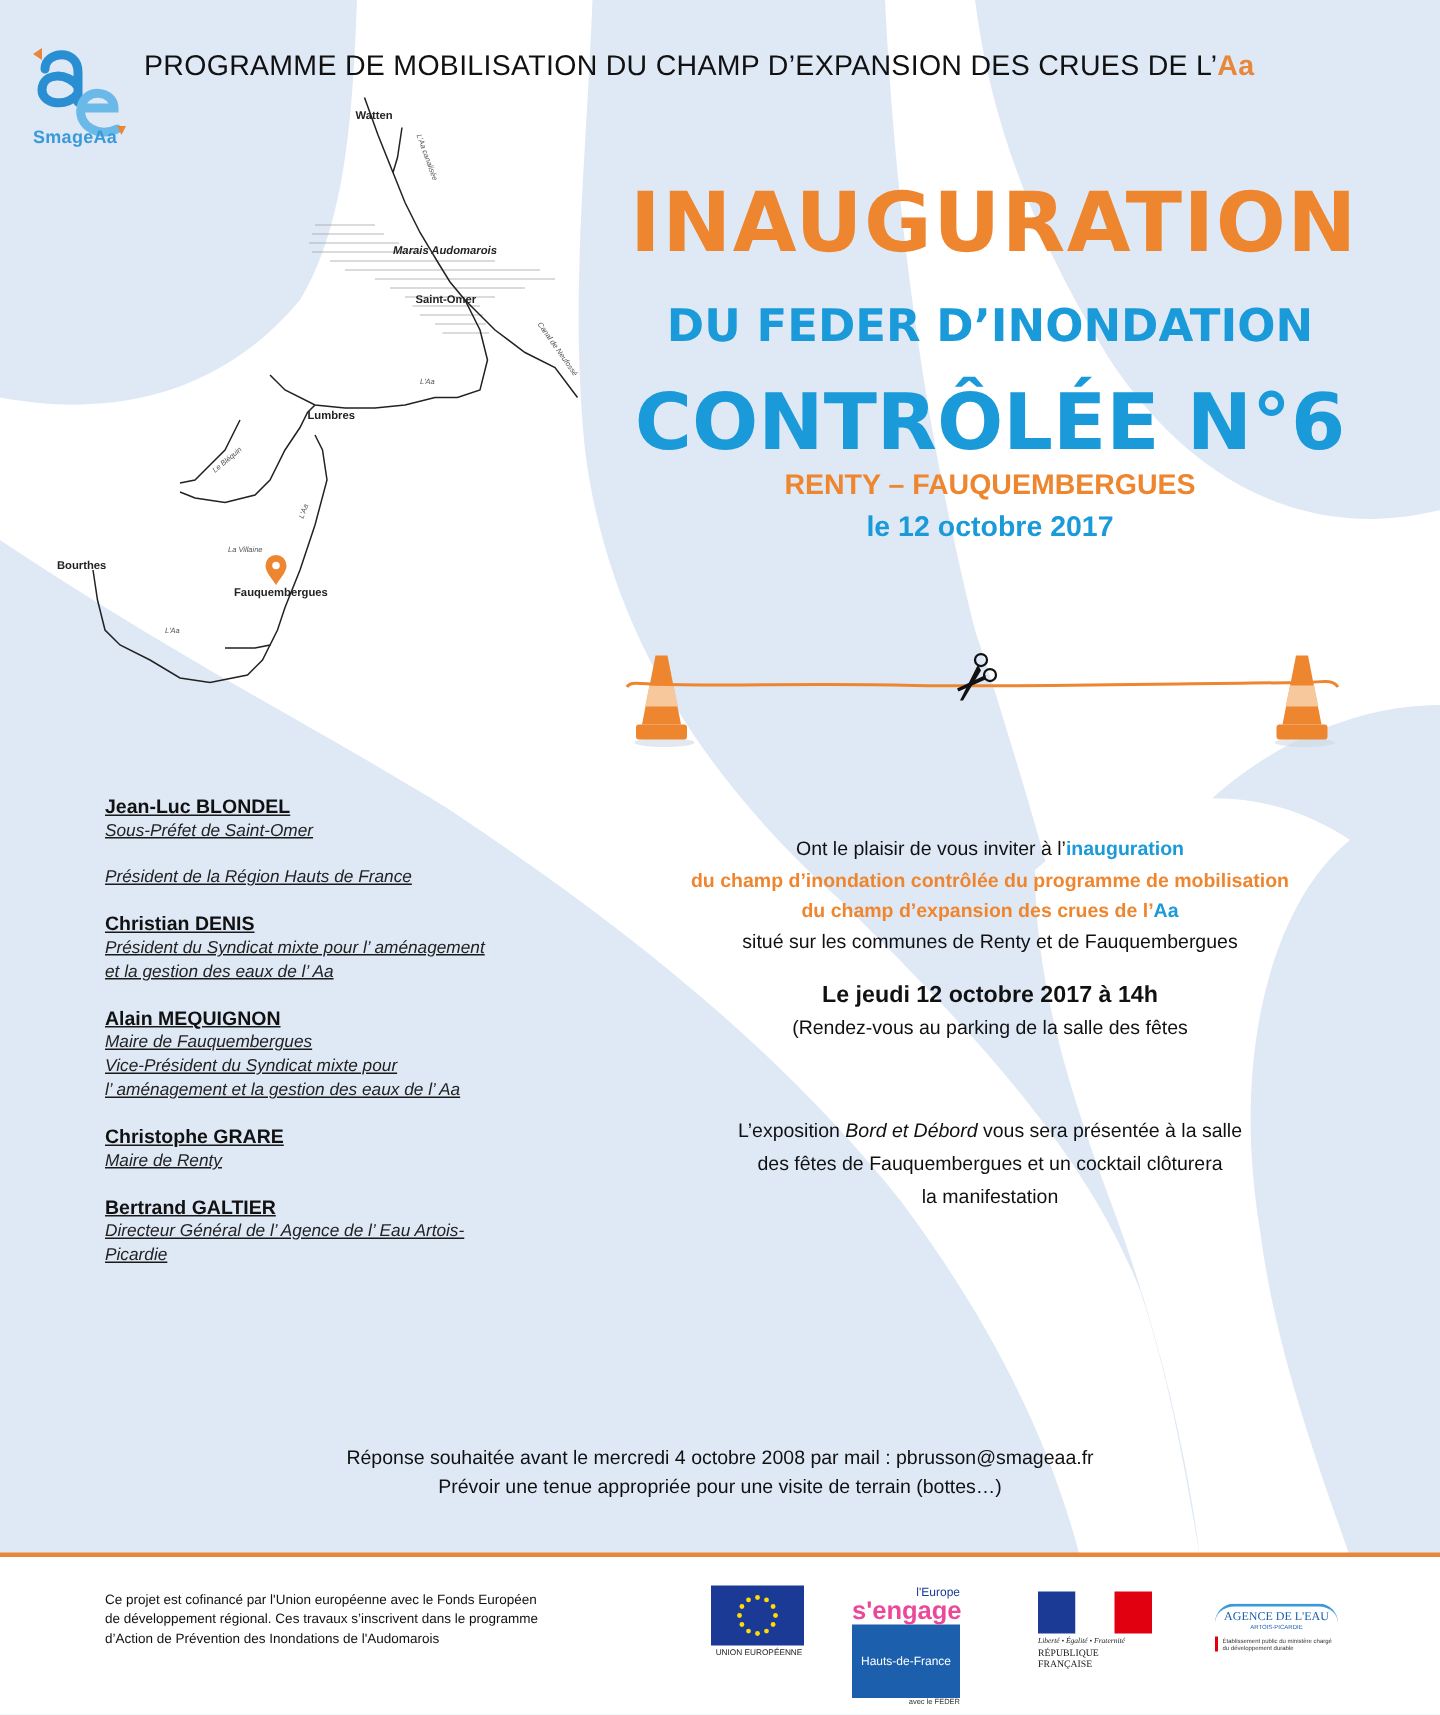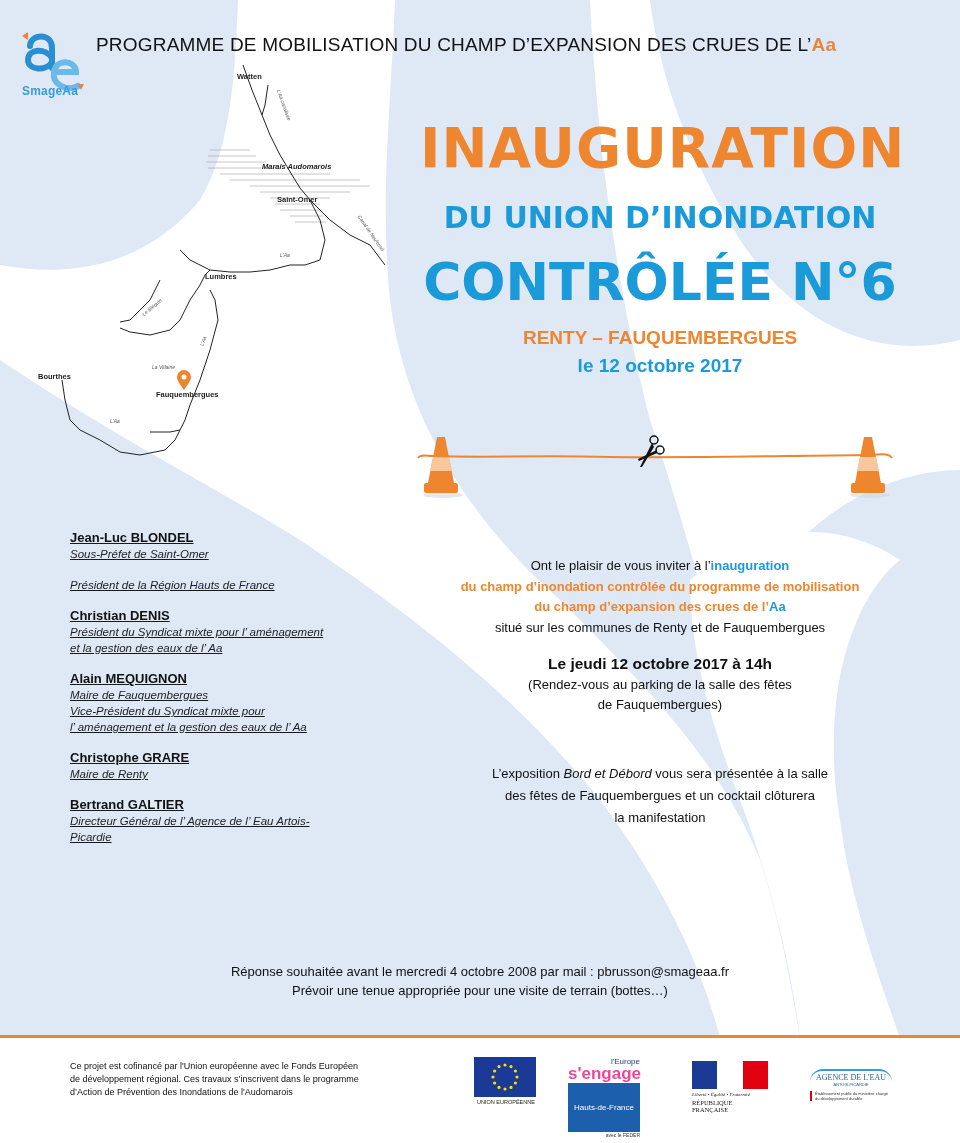--- a/index.html
+++ b/index.html
@@ -24,21 +24,21 @@
   .map { position: absolute; left: 30px; top: 60px; width: 380px; height: 400px; }
   .map-label { position: absolute; font-size: 7.5px; font-weight: bold; color: #222; white-space: nowrap; }
   .map-label.small { font-size: 5px; font-weight: normal; font-style: italic; color: #555; }
   .pin { position: absolute; left: 176px; top: 370px; width: 16px; height: 20px; }
 
   
   .title-block { position: absolute; left: 420px; top: 118px; width: 480px; text-align: center; }
   .t-inaug { font-size: 55px; font-weight: bold; color: #ee8630; letter-spacing: 1px; line-height: 60px; font-family: "DejaVu Sans", sans-serif; }
   .t-du { font-size: 30px; font-weight: bold; color: #1a9ad9; line-height: 40px; margin-top: 20px; font-family: "DejaVu Sans", sans-serif; }
   .t-controlee { font-size: 52px; font-weight: bold; color: #1a9ad9; line-height: 60px; margin-top: 14px; font-family: "DejaVu Sans", sans-serif; }
-  .t-renty { font-size: 19px; font-weight: bold; color: #ee8630; line-height: 24px; margin-top: 14px; }
+  .t-renty { font-size: 19px; font-weight: bold; color: #ee8630; line-height: 24px; }
   .t-date { font-size: 19px; font-weight: bold; color: #1a9ad9; line-height: 24px; margin-top: 4px; }
 
   
   .ribbon { position: absolute; left: 410px; top: 425px; width: 490px; height: 80px; }
 
   
   .officials { position: absolute; left: 70px; top: 530px; width: 310px; text-decoration: underline; }
   .official { margin-bottom: 15px; }
   .official-name { font-size: 13px; font-weight: bold; color: #111; line-height: 16px; }
   .official-role { font-size: 11.5px; font-style: italic; color: #222; line-height: 16px; }
@@ -130,21 +130,21 @@
     <span class="map-label" style="left:126px; top:330px;">Fauquembergues</span>
     <span class="map-label small" style="left:80px; top:358px;">L'Aa</span>
     <svg class="pin" style="left:146px; top:310px;" viewBox="0 0 16 20">
       <path d="M8 20 C4 14 1 11 1 7 A7 7 0 0 1 15 7 C15 11 12 14 8 20 Z" fill="#ee8630"></path>
       <circle cx="8" cy="7" r="2.5" fill="#fff"></circle>
     </svg>
   </div>
 
   <div class="title-block">
     <div class="t-inaug">INAUGURATION</div>
-    <div class="t-du">DU UNION D’INONDATION</div>
+    <div class="t-du">DU FEDER D’INONDATION</div>
     <div class="t-controlee">CONTRÔLÉE N°6</div>
     <div class="t-renty">RENTY – FAUQUEMBERGUES</div>
     <div class="t-date">le 12 octobre 2017</div>
   </div>
 
   <svg class="ribbon" viewBox="0 0 490 80">
     <g>
       <ellipse cx="33" cy="70" rx="20" ry="3" fill="#cfd8e3" opacity="0.6"></ellipse>
       <polygon points="27,12 35,12 44,58 18,58" fill="#ee8630"></polygon>
       <rect x="14" y="58" width="34" height="10" rx="2" fill="#ee8630"></rect>
@@ -195,21 +195,20 @@
     </div>
   </div>
 
   <div class="invite">
     <div><span>Ont le plaisir de vous inviter à l’</span><span class="blue">inauguration</span></div>
     <div class="orange">du champ d’inondation contrôlée du programme de mobilisation</div>
     <div><span class="orange">du champ d’expansion des crues de  l’</span><span class="blue">Aa</span></div>
     <div>situé sur les communes de Renty et de Fauquembergues</div>
     <div class="event-date">Le jeudi 12 octobre 2017 à 14h</div>
     <div class="rdv">(Rendez-vous au parking de la salle des fêtes</div>
-    <div class="rdv">de Fauquembergues)</div>
     <div class="expo"><span>L’exposition </span><i>Bord et Débord</i><span> vous sera présentée à la salle</span></div>
     <div style="line-height:22px;">des fêtes de Fauquembergues et un cocktail clôturera</div>
     <div style="line-height:22px;">la manifestation</div>
   </div>
 
   <div class="rsvp">
     <div>Réponse souhaitée avant le mercredi  4 octobre 2008 par mail : pbrusson@smageaa.fr</div>
     <div>Prévoir une tenue appropriée pour une visite de terrain (bottes…)</div>
   </div>
 </div>

